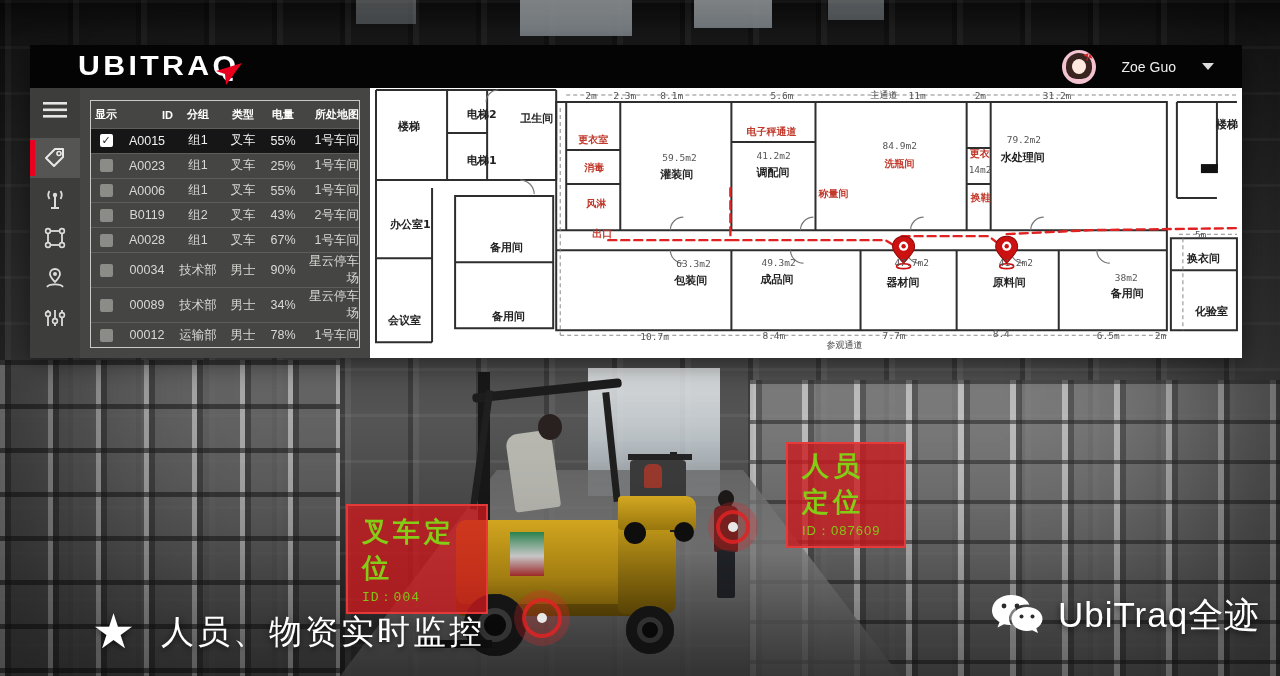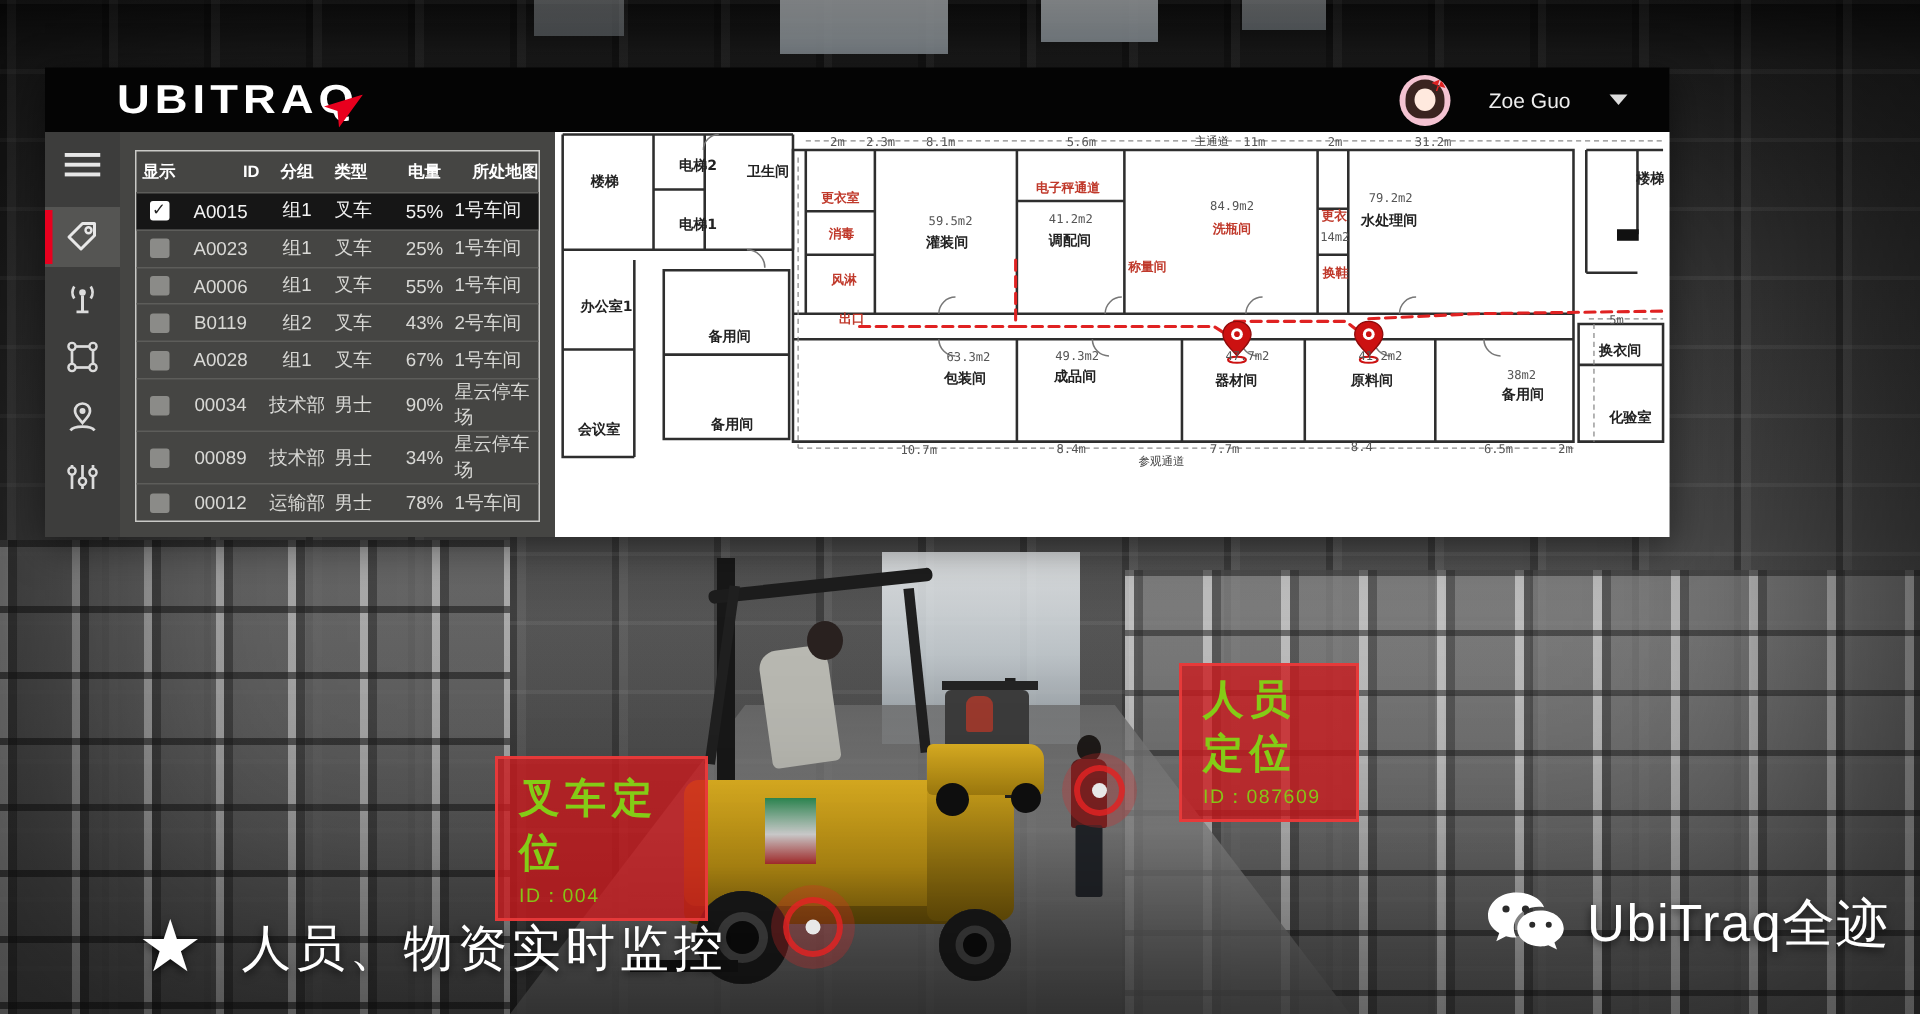--- a/index.html
+++ b/index.html
@@ -57,21 +57,21 @@
   .fk2-body { left:18px; top:44px; width:78px; height:34px; background:linear-gradient(180deg,#ddb023,#a8820f); border-radius:4px 10px 4px 4px;}
   .fk2-w1 { left:24px; top:70px; width:22px; height:22px; background:#101010; border-radius:50%;}
   .fk2-w2 { left:74px; top:70px; width:20px; height:20px; background:#101010; border-radius:50%;}
 
   .person { position:absolute; }
   .person .p-head { position:absolute; left:6px; top:0; width:16px; height:18px; background:#1e1a18; border-radius:50%;}
   .person .p-torso{ position:absolute; left:2px; top:16px; width:24px; height:46px; background:#5c2020; border-radius:6px 6px 2px 2px;}
   .person .p-legs { position:absolute; left:5px; top:60px; width:18px; height:48px; background:#23262b; border-radius:2px;}
 
   
-  .app { position:absolute; left:30px; top:45px; width:1083px; height:313px; box-shadow:0 6px 24px rgba(0,0,0,.5); }
+  .app { position:absolute; left:30px; top:45px; width:1212px; height:313px; box-shadow:0 6px 24px rgba(0,0,0,.5); }
   .app-header { position:absolute; left:0; top:0; right:0; height:43px; background:#040404; display:flex; align-items:center; }
   .logo { display:flex; align-items:center; margin-left:48px; position:relative; }
   .logo-text { color:#fff; font-size:27px; font-weight:bold; letter-spacing:3px; transform:scaleX(1.12); transform-origin:left; }
   .logo-arrow { position:relative; left:-6px; top:7px; }
   .user-box { margin-left:auto; display:flex; align-items:center; gap:26px; margin-right:28px; cursor:pointer;justify-content:space-between;}
   .avatar { width:34px; height:34px; border-radius:50%; background:#f4c3d2; position:relative; overflow:hidden; }
   .avatar .hair { position:absolute; left:4px; top:3px; width:26px; height:26px; background:#3a2420; border-radius:50% 50% 40% 40%; }
   .avatar .face { position:absolute; left:10px; top:9px; width:14px; height:15px; background:#ffe9de; border-radius:50%; }
   .avatar .bow  { position:absolute; right:3px; top:3px; width:10px; height:8px; background:#d22; clip-path:polygon(0 50%,45% 0,45% 100%,55% 100%,55% 0,100% 50%,55% 55%,45% 55%); transform:rotate(20deg);}
   .user-name { color:#eee; font-size:14px; }
@@ -84,21 +84,21 @@
   .side-item.active { background:#555553; }
   .side-item.active::before { content:""; position:absolute; left:0; top:2px; bottom:2px; width:5px; background:#e8001e; }
   .side-item svg { display:block; }
 
   .panel { width:290px; background:#454543; padding:12px 10px 10px 10px; }
   .grid { border:1px solid #c9c9c6; height:100%; display:flex; flex-direction:column; font-size:12.5px; }
   .g-head { display:flex; align-items:center; height:27px; color:#fff; font-weight:bold; font-size:11px; }
   .g-row { display:flex; align-items:center; flex:1; color:#d8d8d5; border-top:1px solid #5d5d5a; cursor:pointer;}
   .g-row.selected { background:#161616; color:#f2f2f2; }
   .c0{width:30px; display:flex; justify-content:center;} .c1{width:52px;} .c2{width:50px; text-align:center;}
-  .c3{width:40px; font-family:Liberation Mono, monospace;} .c4{width:40px; text-align:center;} .c5{flex:1; text-align:left;}
+  .c3{width:40px; text-align:center;font-family:Liberation Mono, monospace;} .c4{width:40px; text-align:center;} .c5{flex:1; text-align:right;}
   .g-head .c1,.g-head .c5{ text-align:right;} .g-row .c1{ text-align:center;}
   .cb { width:13px; height:13px; border-radius:2px; background:#8b8b88; }
   .cb.on { background:#fff; color:#222; font-size:11px; line-height:13px; text-align:center; font-weight:bold; }
 
   .mapwrap { flex:1; background:#fff; position:relative; cursor:grab; }
   .mapwrap svg { position:absolute; inset:0; }
   text.k { font-size:11px; fill:#222; font-weight:bold; font-family:"DejaVu Sans",sans-serif; }
   text.r { font-size:10px; fill:#c0392b; font-weight:bold; font-family:"DejaVu Sans",sans-serif; }
   text.d { font-size:9.5px; fill:#555; font-family:"DejaVu Sans Mono",monospace; }
   text.m { font-size:9px;  fill:#444; font-family:"DejaVu Sans Mono",monospace; }
@@ -440,21 +440,21 @@
             </g>
         </svg>
       </div>
     </div>
   </div>
 
   <div class="tagbox" style="left:786px;top:442px;width:120px;">
     <div class="tag-title">人员定位</div>
     <div class="tag-id">ID：087609</div>
   </div>
-  <div class="tagbox" style="left:330px;top:504px;width:142px;padding-top:8px;">
+  <div class="tagbox" style="left:346px;top:504px;width:142px;padding-top:8px;font-family:Liberation Mono, monospace;">
     <div class="tag-title">叉车定位</div>
     <div class="tag-id">ID：004</div>
   </div>
   <div class="ripple" style="left:716px;top:510px;width:34px;height:34px;"></div>
   <div class="ripple" style="left:522px;top:598px;width:40px;height:40px;"></div>
 
   <div class="slogan">
     <span class="star">★</span>
     <span class="text">人员、物资实时监控</span>
   </div>

